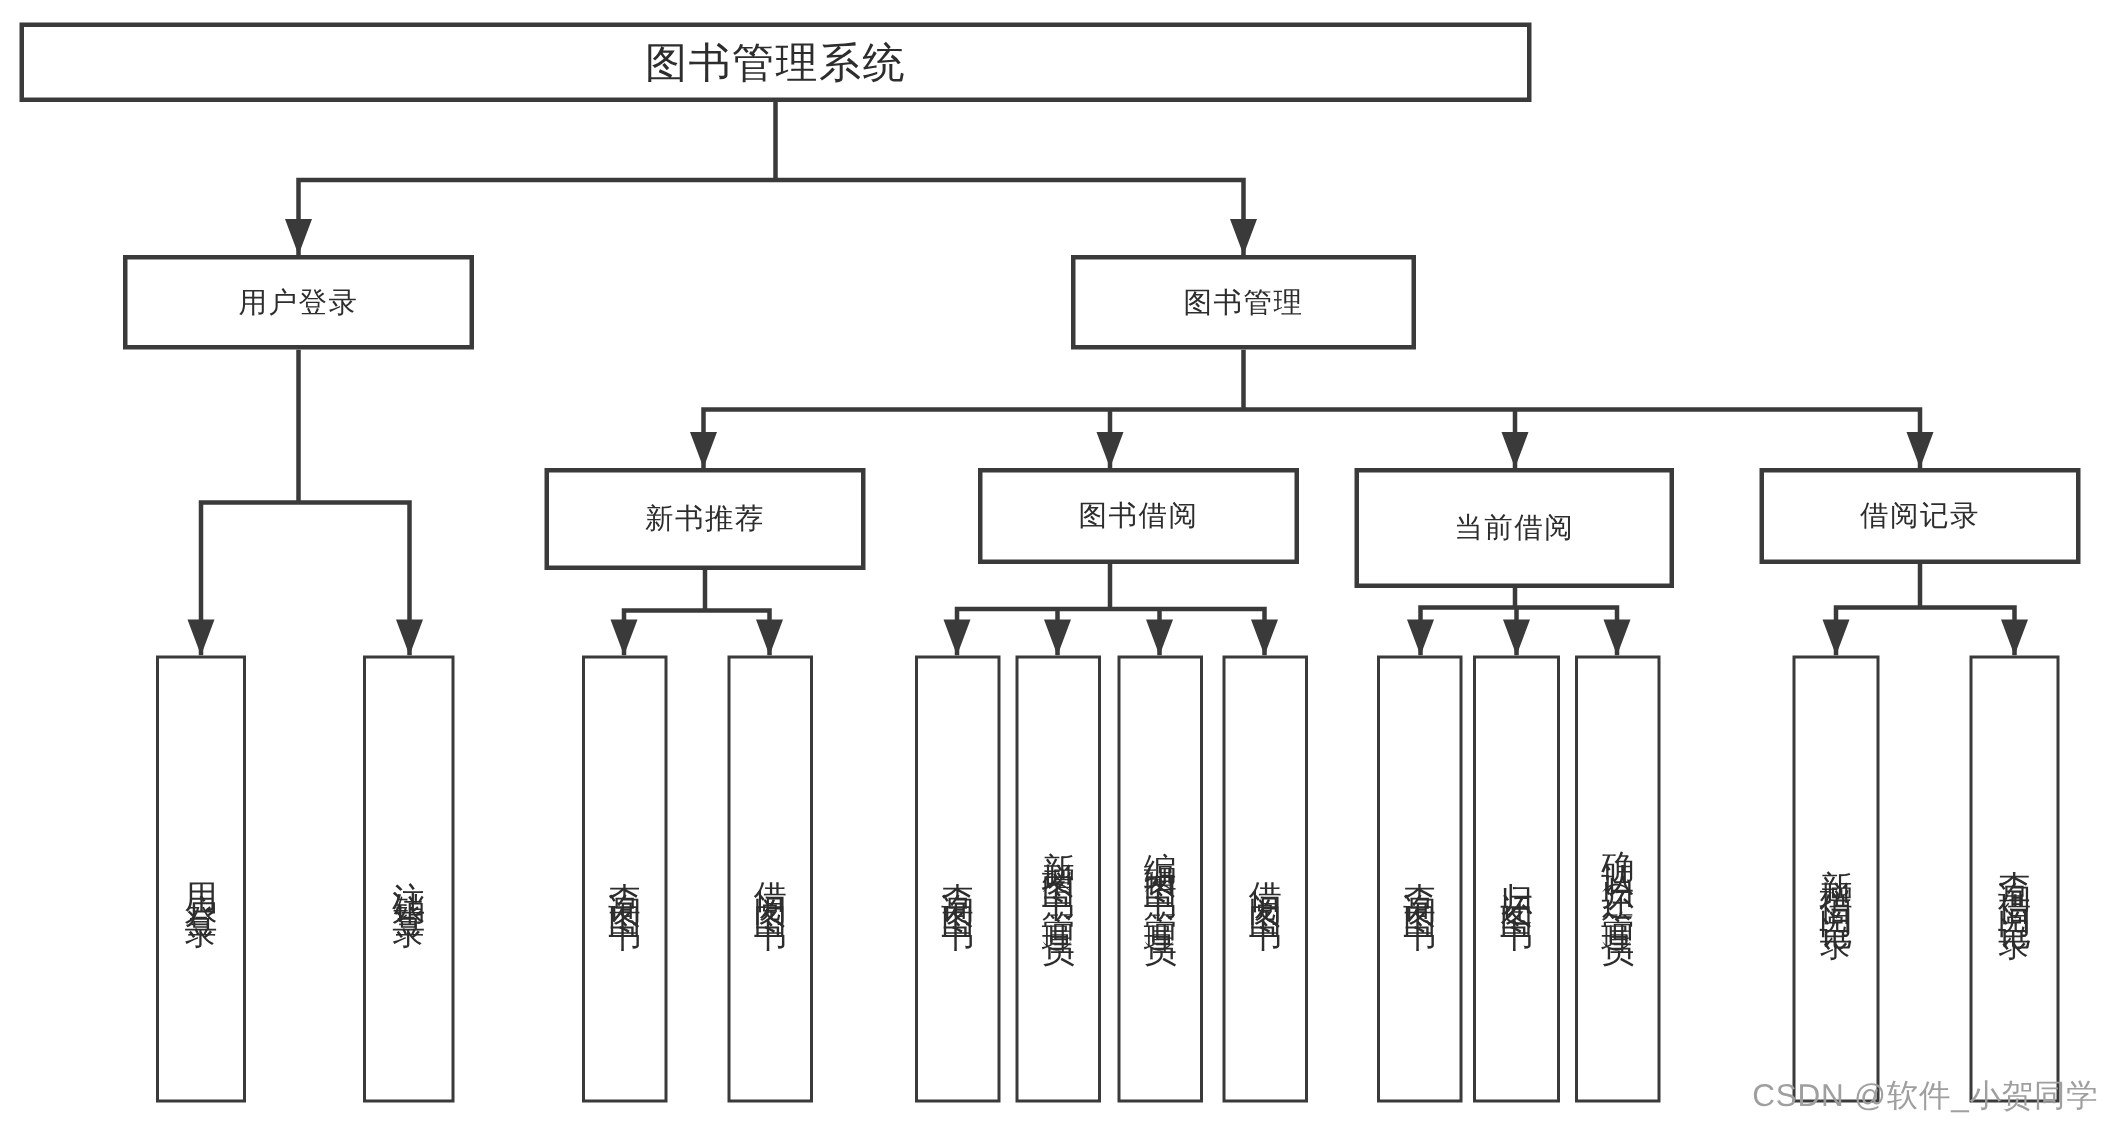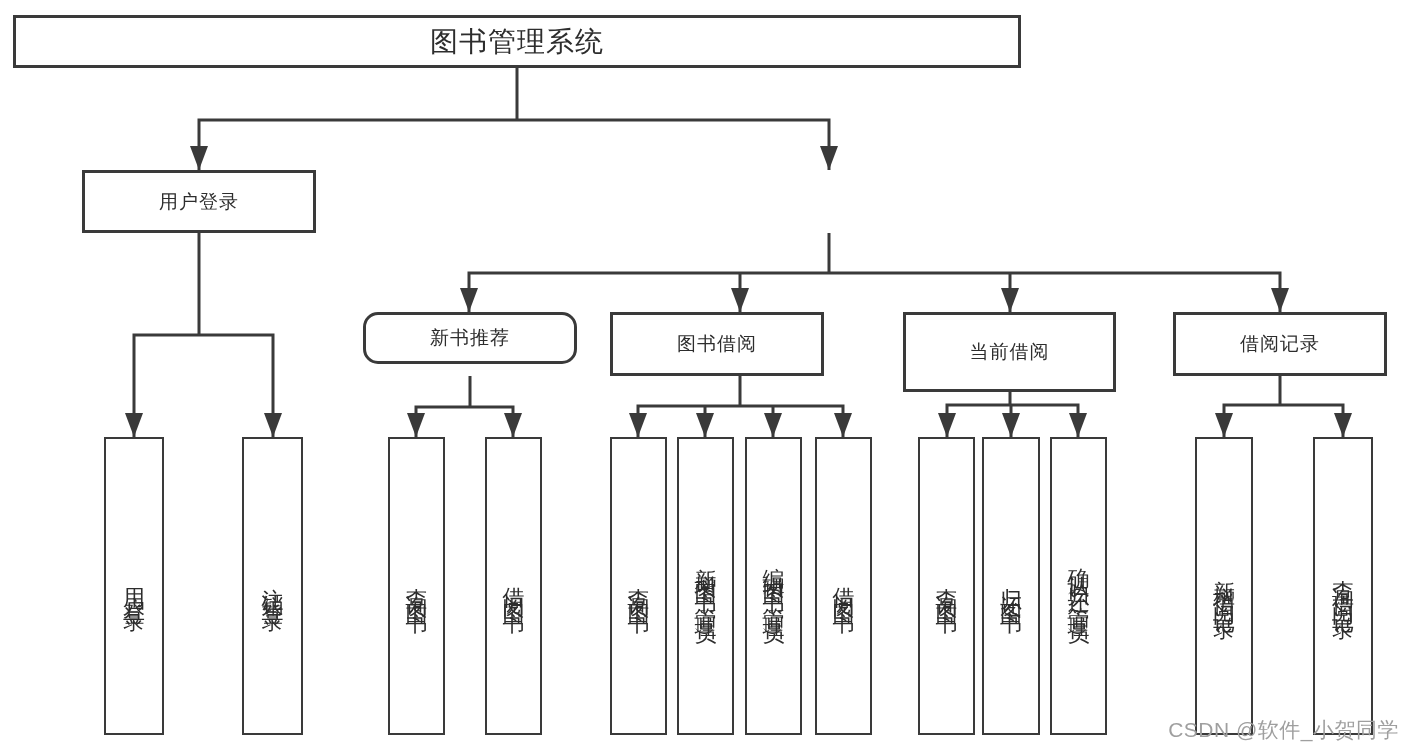--- a/index.html
+++ b/index.html
@@ -74,23 +74,24 @@
       M938 413 H956 L947 437 Z
       M1002 413 H1020 L1011 437 Z
       M1069 413 H1087 L1078 437 Z
       M1215 413 H1233 L1224 437 Z
       M1334 413 H1352 L1343 437 Z"></path>
   </svg>
 
   <div class="node root" style="left:13px;top:15px;width:1008px;height:53px;">图书管理系统</div>
 
   <div class="node" style="left:82px;top:170px;width:234px;height:63px;">用户登录</div>
+  <div class="node" style="left:714px;top:170px;width:230px;height:63px;">图书管理</div>
 
-  <div class="node" style="left:363px;top:312px;width:214px;height:52px;border-radius:15px;">新书推荐</div>
-  <div class="node" style="left:610px;top:312px;width:214px;height:64px;">图书借阅</div>
+  <div class="node" style="left:363px;top:312px;width:214px;height:68px;">新书推荐</div>
+  <div class="node" style="left:652px;top:312px;width:214px;height:64px;">图书借阅</div>
   <div class="node" style="left:903px;top:312px;width:213px;height:80px;">当前借阅</div>
   <div class="node" style="left:1173px;top:312px;width:214px;height:64px;">借阅记录</div>
 
   <div class="node leaf" style="left:104px;top:437px;width:60px;height:298px;">用户登录</div>
   <div class="node leaf" style="left:242px;top:437px;width:61px;height:298px;">注销登录</div>
 
   <div class="node leaf" style="left:388px;top:437px;width:57px;height:298px;">查询图书</div>
   <div class="node leaf" style="left:485px;top:437px;width:57px;height:298px;">借阅图书</div>
 
   <div class="node leaf" style="left:610px;top:437px;width:57px;height:298px;">查询图书</div>

